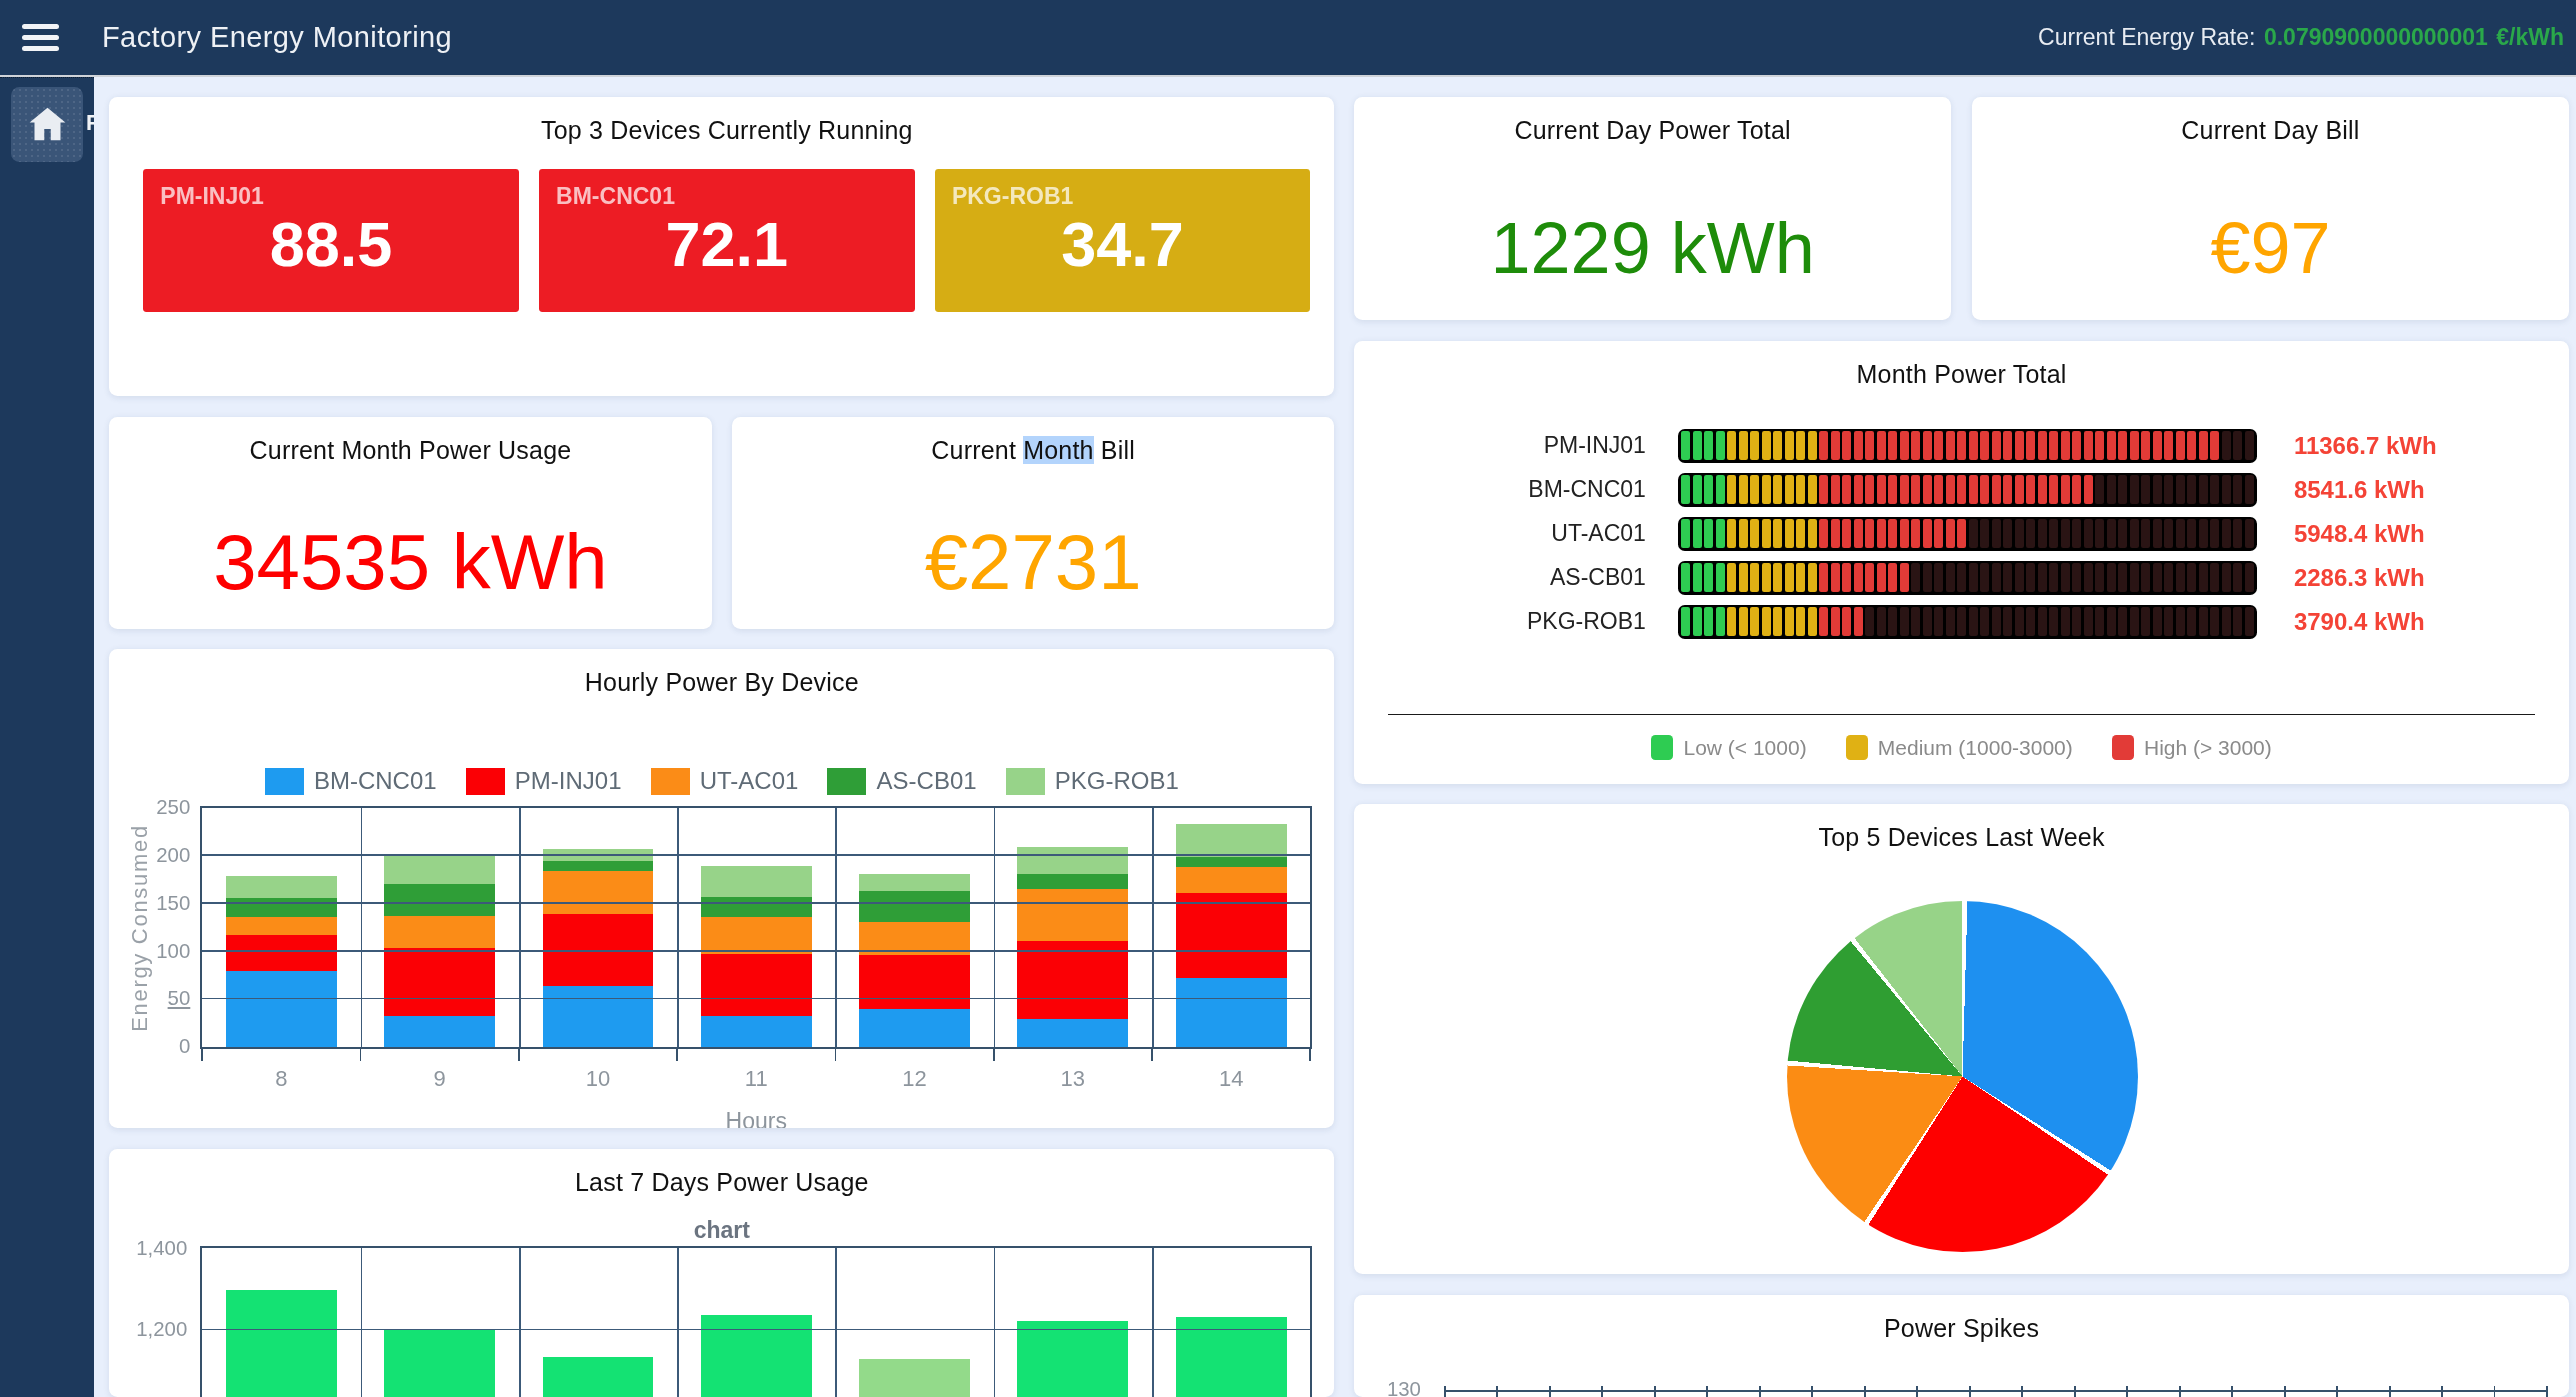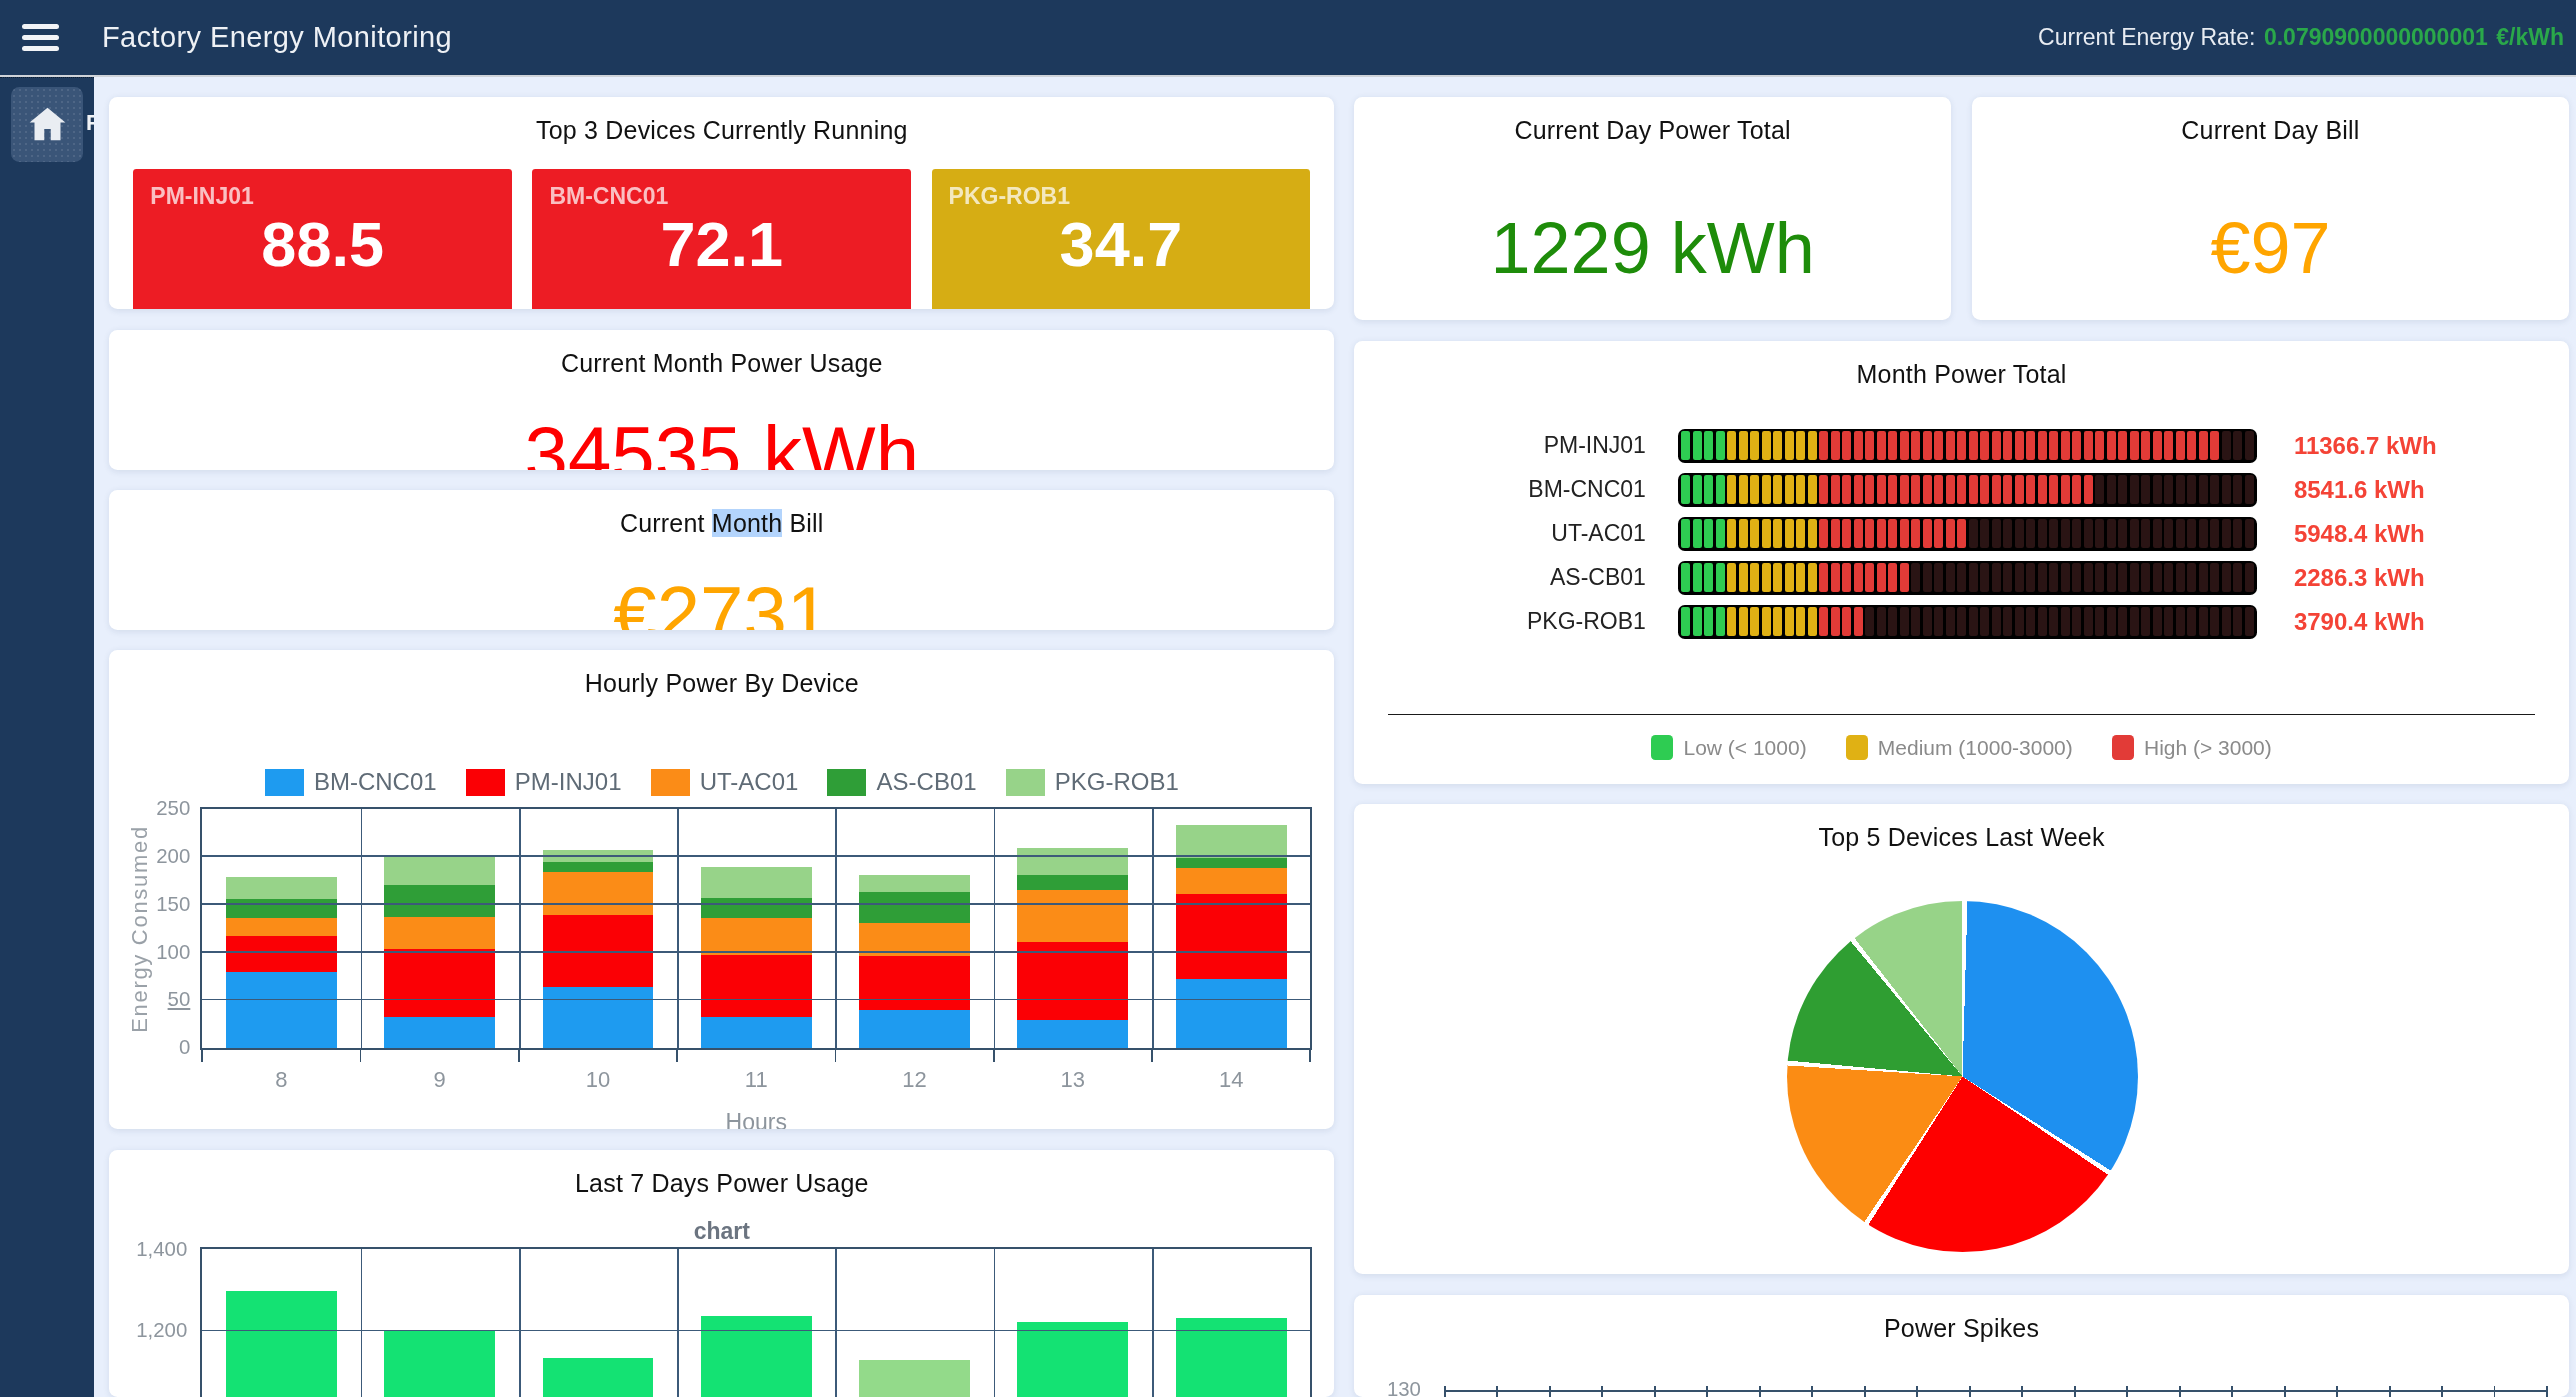--- a/index.html
+++ b/index.html
@@ -38,31 +38,31 @@
   .col-right { flex:1; }
   .hrow { display:flex; gap:20.4px; }
   .hrow > .card { flex:1; }
 
   .card { background:#fff; border-radius:8.5px; position:relative;
     box-shadow:0 1.7px 6.8px rgba(30,58,95,.10); overflow:hidden; }
   .card h2 { font-size:25px; font-weight:500; color:#111; text-align:center;
     padding-top:19px; letter-spacing:0.2px; }
 
   
-  #card-top3 { height:212px; }
+  #card-top3 { height:299px;padding-left:10px; }
   .tiles { display:flex; gap:20.4px; margin:24px 24px 0 24px; }
   .tile { flex:1; height:143px; border-radius:3.4px; position:relative; color:#fff; }
   .tile-label { position:absolute; left:17px; top:13.6px; font-size:23px;
     font-weight:bold; color:rgba(255,255,255,.72); }
   .tile-value { position:absolute; left:0; right:0; top:39px; text-align:center;
     font-size:63px; font-weight:bold; }
 
   
   .center-card { display:flex; flex-direction:column; }
-  .hrow-left  { height:300px;flex-direction:column; }
+  .hrow-left  { height:212px; }
   .hrow-right { height:223px; }
   .bignum { flex:1; display:flex; align-items:center; justify-content:center;
     font-weight:normal; padding-top:31px; }
   .num-90 { font-size:78px; }
   .num-84 { font-size:72px; }
   .sel { background:#b3d4fc; }
 
   
   #card-gauge { height:443px; }
   #gauge-rows { position:absolute; left:34px; right:34px; top:83px; }

